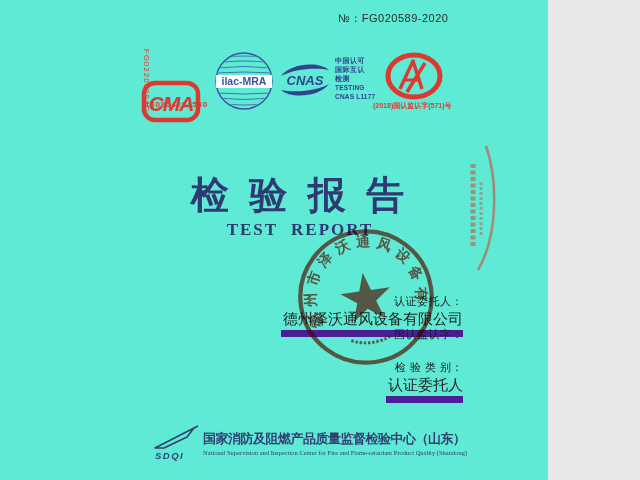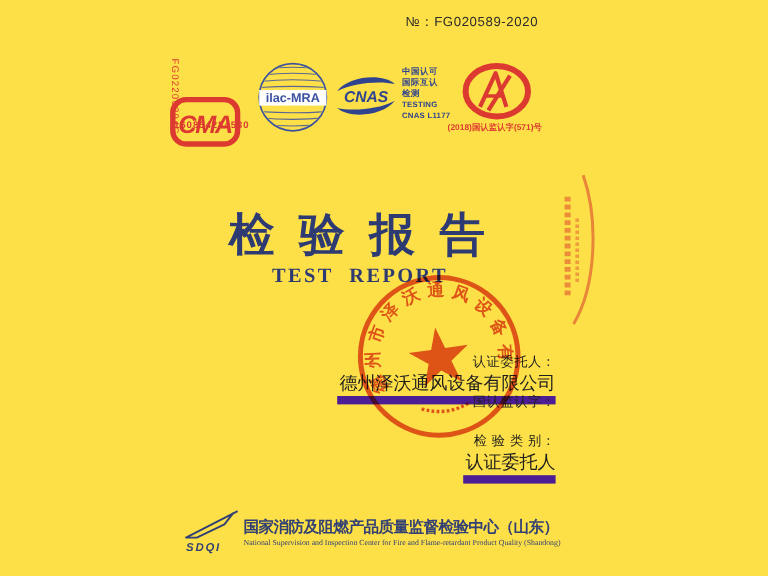--- a/index.html
+++ b/index.html
@@ -1,16 +1,16 @@
 <!DOCTYPE html>
 <html><head>
 <meta charset="utf-8">
 <style>
   html,body{margin:0;padding:0;background:#e8e8e8;}
-  .canvas{position:relative;width:640px;height:480px;background:#fde047;overflow:hidden;
+  .canvas{position:relative;width:548px;height:480px;background:#5eead4;overflow:hidden;
           font-family:"Liberation Sans",sans-serif;color:#2b2b2b;text-decoration:underline;}
   
   .no-line{position:absolute;left:338px;top:11px;font-size:11px;letter-spacing:.5px;color:#2b2b2b;}
   
   .side-code{position:absolute;left:104px;top:76px;width:84px;text-align:center;
              font-size:8px;letter-spacing:1px;color:#dc3a31;transform:rotate(90deg);}
   
   .cma-box{position:absolute;left:141px;top:56px;margin-top:24px;}
   .cma-number{position:absolute;left:145px;top:100px;width:66px;font-size:8px;
               letter-spacing:.8px;color:#dc3a31;font-weight:bold;}

